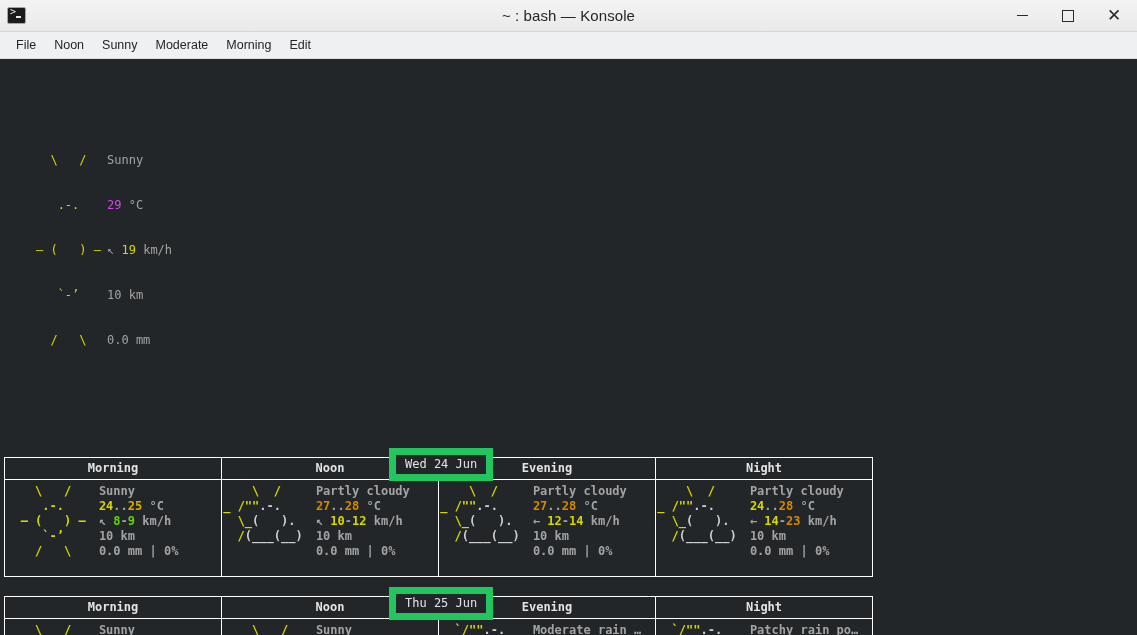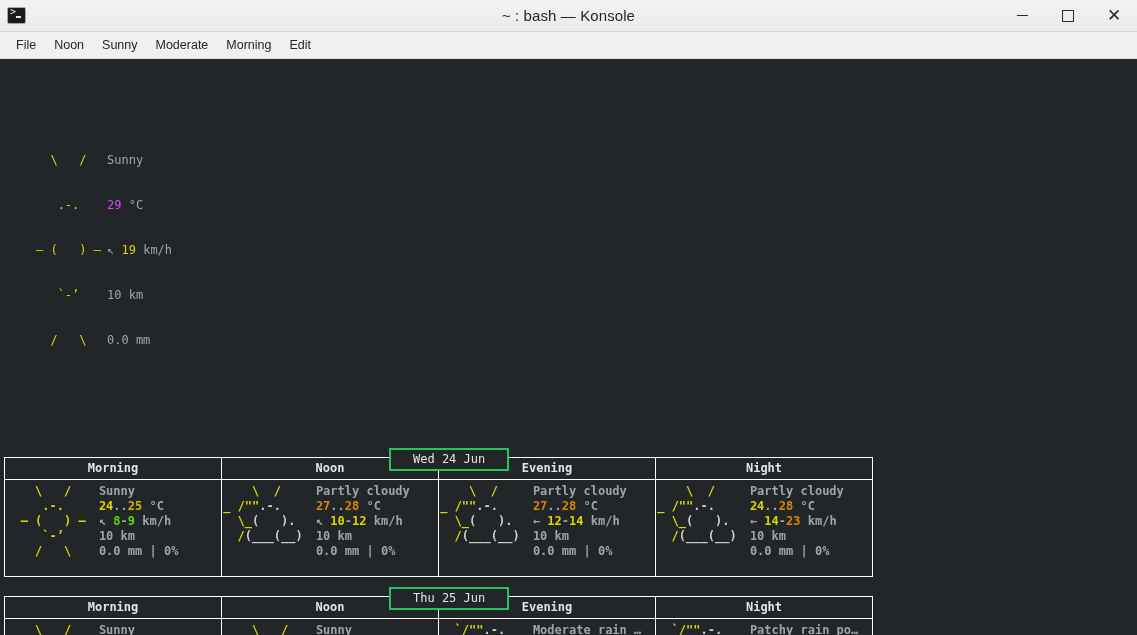--- a/index.html
+++ b/index.html
@@ -76,22 +76,22 @@
     text-align:center;height:21px;line-height:21px;
     color:#e3e3e3;font-size:12px;
   }
   .cell{
     height:88px;padding:4px 0 4px 0;
   }
   .art{width:95px;text-align:right;padding-right:6px;font-size:12px;line-height:15px;}
   .info{width:132px;font-size:12px;line-height:15px;}
   .daytag{
     position:absolute;left:389px;top:-9px;
-    background:#232629;border:2px solid #22c55e;
-    padding:2px 22px;font-size:12px;color:#e3e3e3;z-index:3;
+    background:#232629;border:7px solid #22c55e;
+    padding:2px 9px;font-size:12px;color:#e3e3e3;z-index:3;
   }
   .blockwrap{position:relative;margin-top:19px;}
   .current{padding-left:6px;}
   .row{display:flex;}
 </style>
 </head>
 <body>
 
 <div class="titlebar">
   <div class="app-icon"></div>

